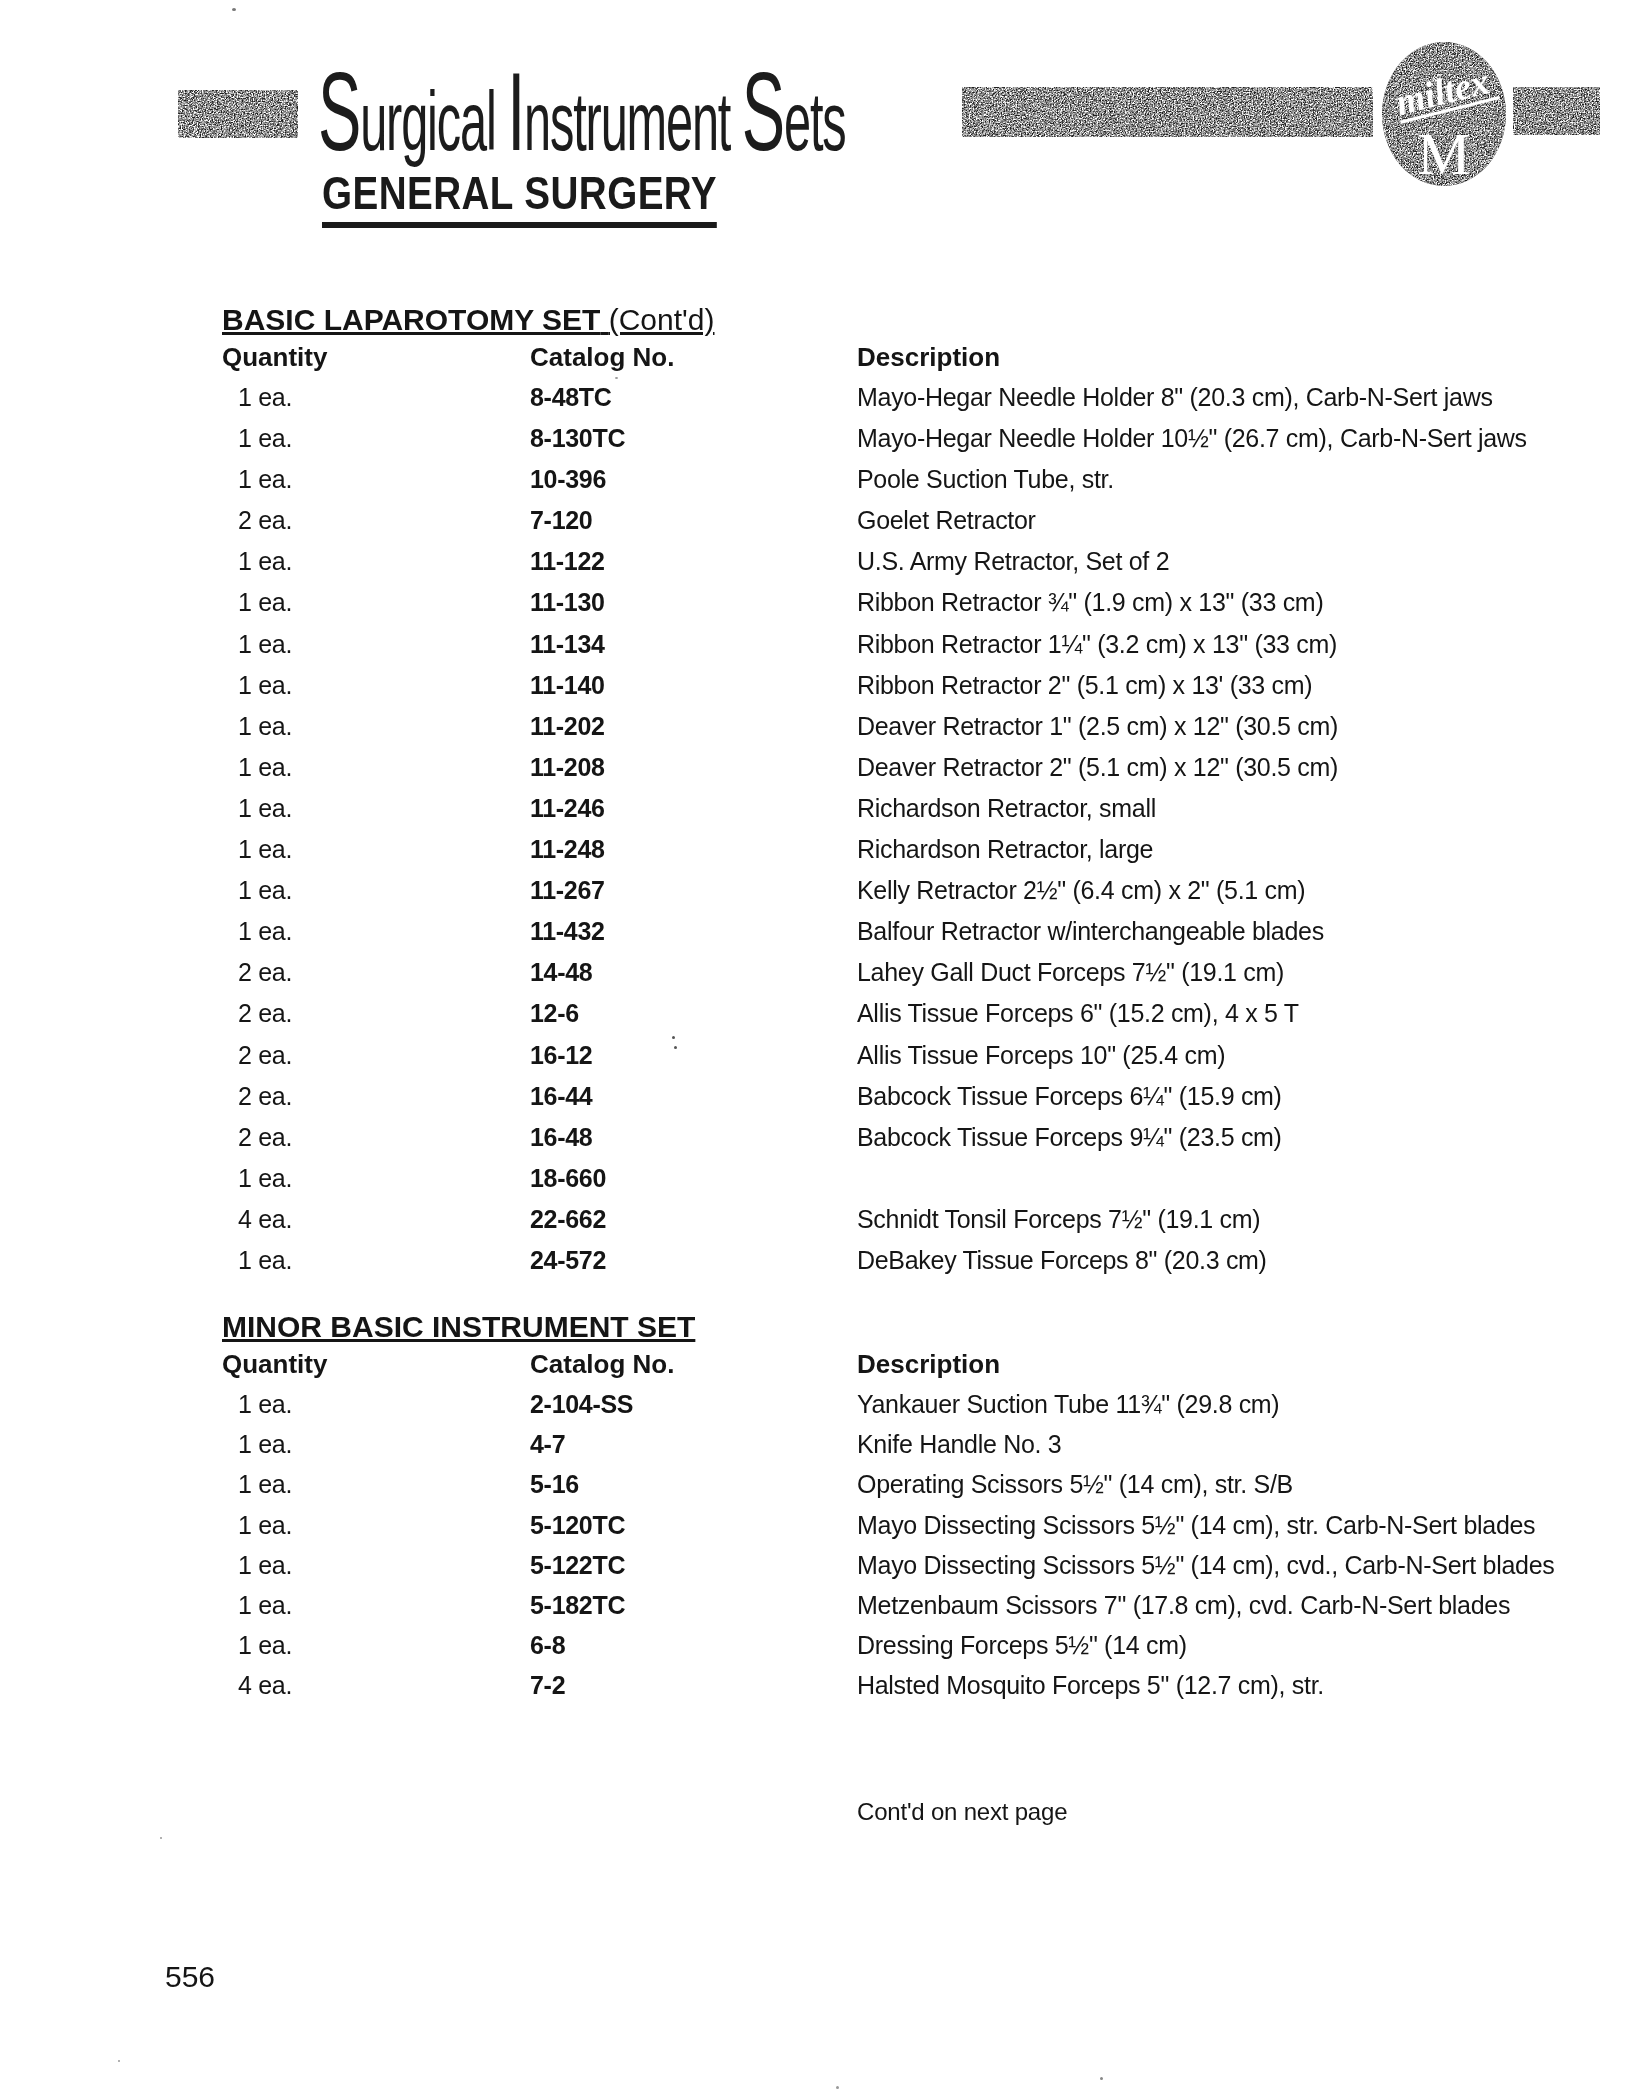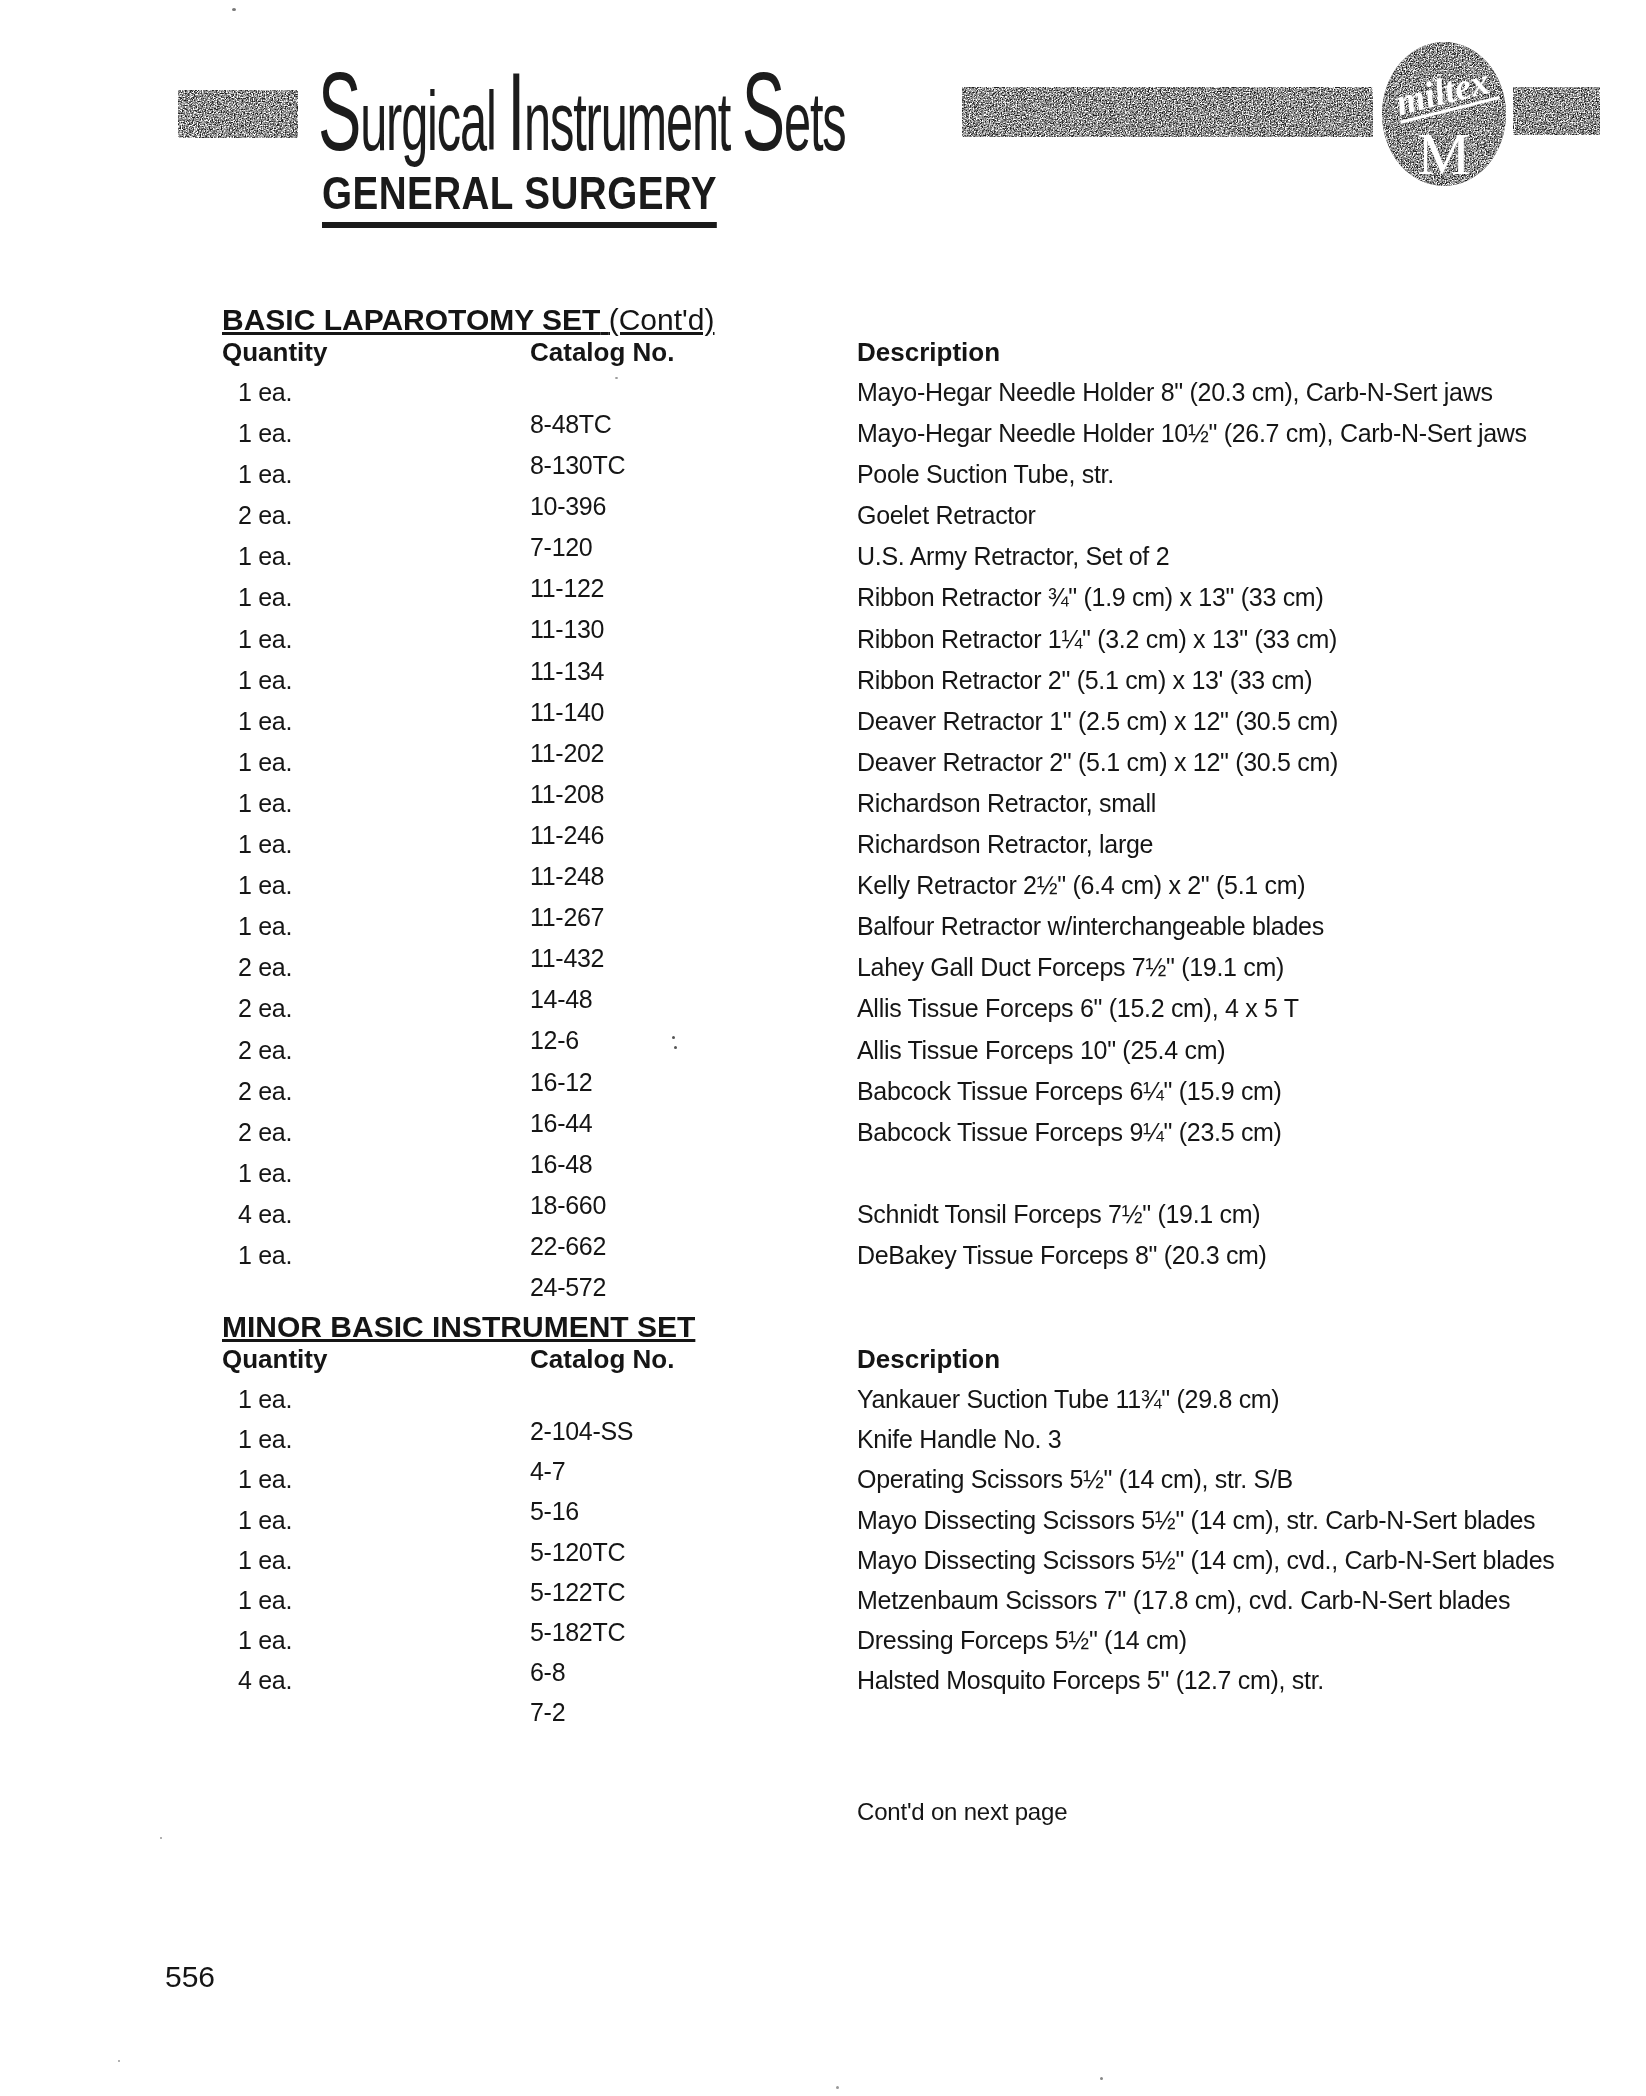--- a/index.html
+++ b/index.html
@@ -23,28 +23,28 @@
     border-bottom:6px solid #1a1a1a;padding-bottom:6px;line-height:1.0;
   }
   
   .tbl{position:absolute;left:222px;width:1400px;}
   #t1{top:303px;}
   #t2{top:1310px;}
   .tbl-heading{font-size:30px;line-height:34px;height:34px;text-decoration:underline;}
   .hb{font-weight:bold;}
   .hn{font-weight:normal;}
   .thead,.row{display:grid;grid-template-columns:308px 327px 1fr;align-items:start;}
-  .thead{height:30px;font-size:26px;font-weight:bold;}
+  .thead{margin-top:5px;height:30px;font-size:26px;font-weight:bold;}
   .rows{margin-top:11px;}
   .row{line-height:1.15;}
   #t1 .row{height:41.1px;}
   #t2 .row{height:40.2px;}
   .cell{font-size:25px;letter-spacing:-0.3px;white-space:nowrap;}
   .cell.q{padding-left:16px;}
-  .cell.c{font-weight:normal;margin-top:32px;}
+  .cell.c{font-weight:bold;}
   
   .contd{position:absolute;left:857px;top:1770px;font-size:24px;letter-spacing:-0.2px;margin-top:28px;}
   .pageno{position:absolute;left:165px;top:1960px;font-size:30px;}
   
   .speck{position:absolute;background:#777;border-radius:50%;}
   .sp1{left:232px;top:8px;width:4px;height:3px;}
   .sp2{left:672px;top:1036px;width:3px;height:3px;background:#555;}
   .sp3{left:674px;top:1046px;width:3px;height:3px;background:#555;}
   .sp4{left:615px;top:377px;width:3px;height:2px;background:#999;}
   .sp5{left:160px;top:1837px;width:2px;height:2px;background:#999;}

